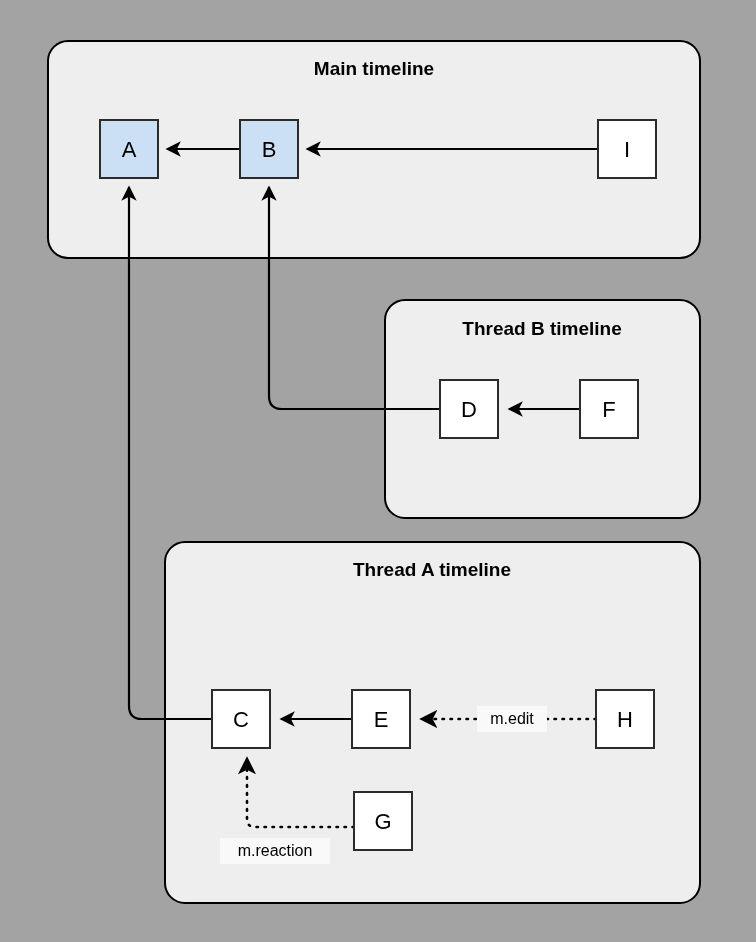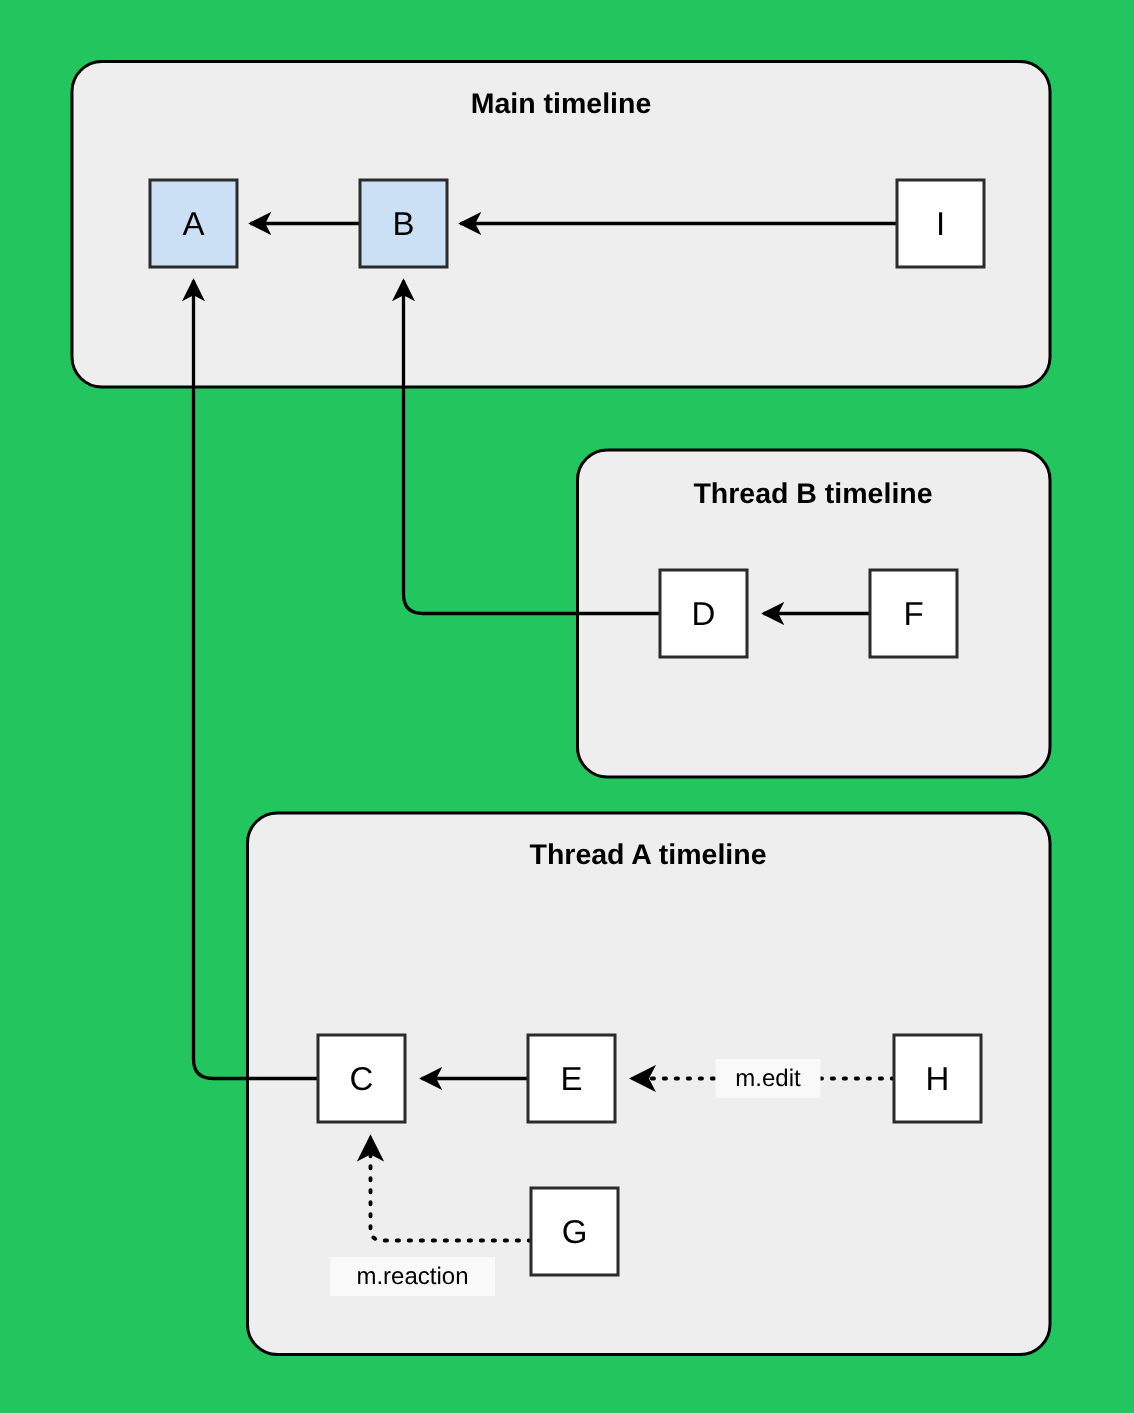--- a/index.html
+++ b/index.html
@@ -7,21 +7,21 @@
     padding: 0;
     background: #ffffff;
   }
   body {
     font-family: "Liberation Sans", sans-serif;
   }
   #canvas {
     position: relative;
     width: 756px;
     height: 942px;
-    background: #22c55e;
+    background: #a3a3a3;
     overflow: hidden;
   }
   svg#diagram {
     position: absolute;
     left: 0;
     top: 0;
     width: 756px;
     height: 942px;
   }
   .container-rect {

